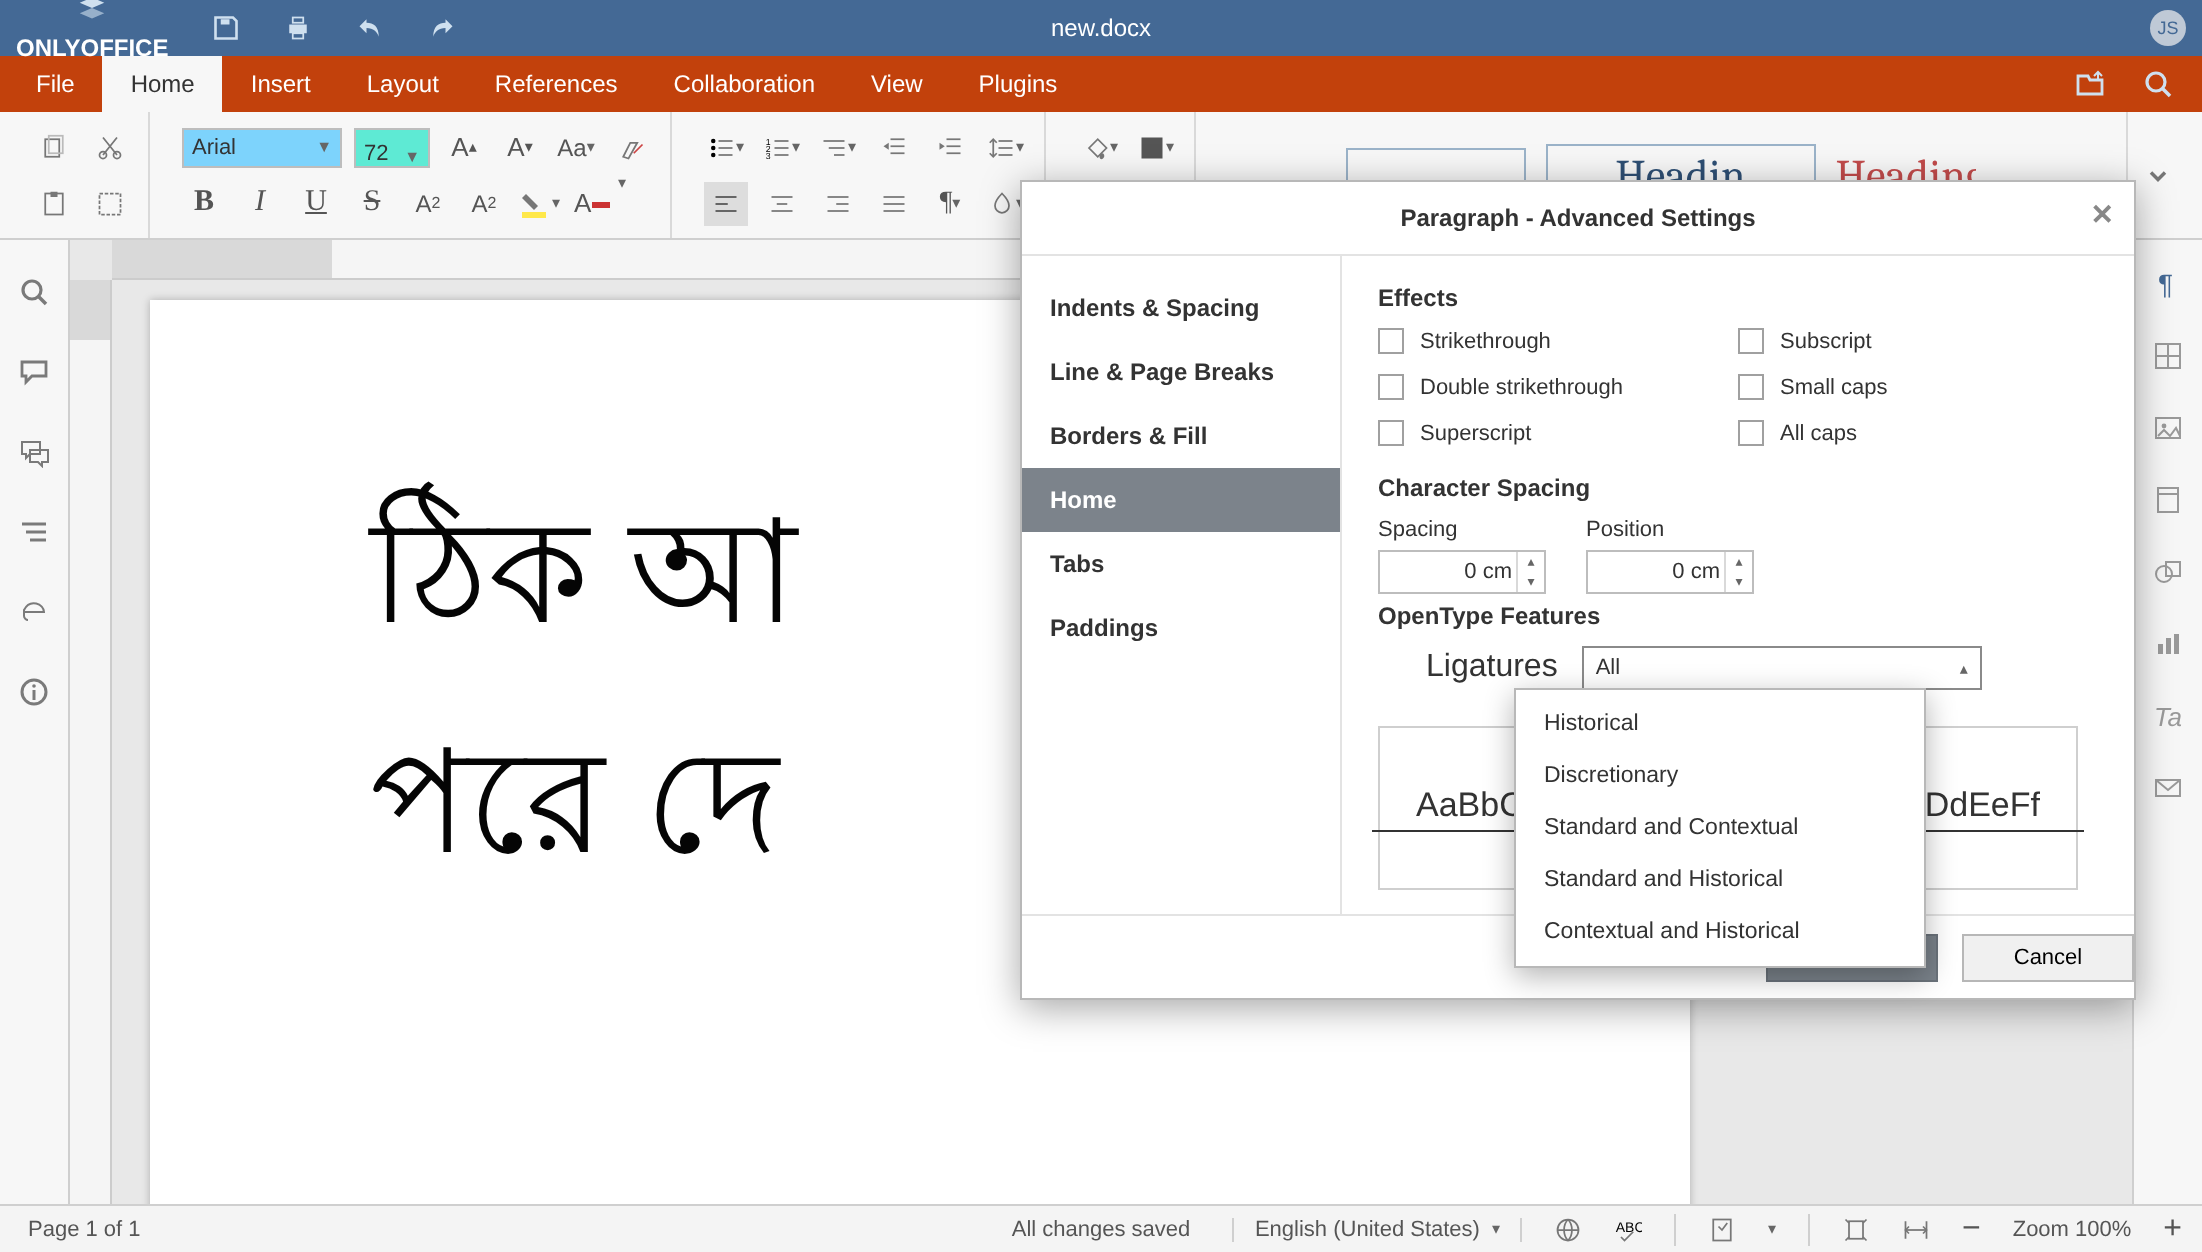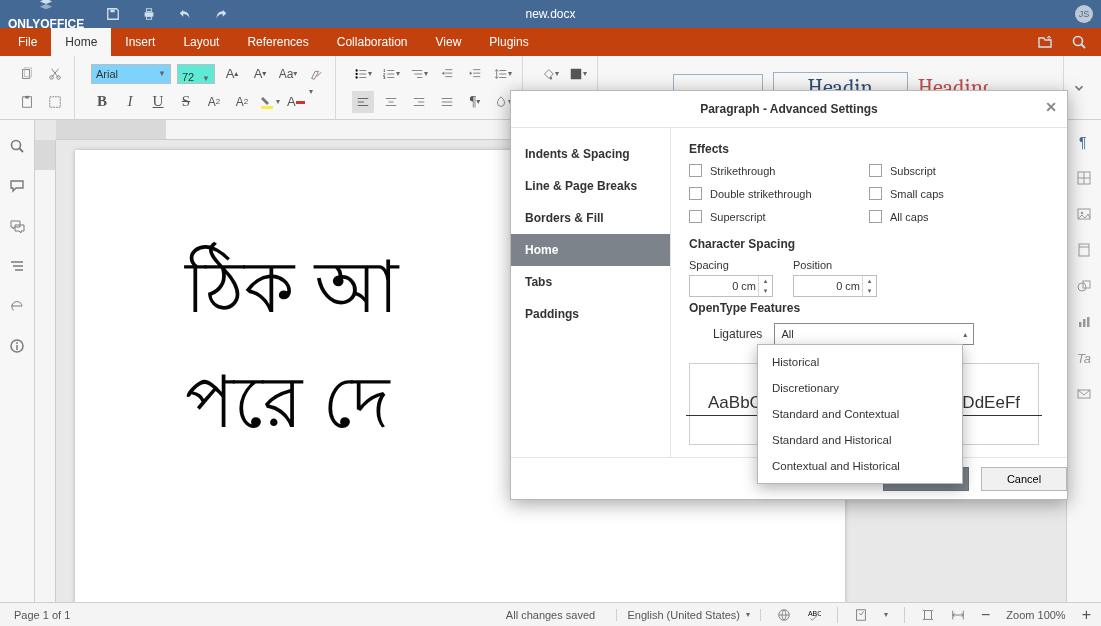--- a/index.html
+++ b/index.html
@@ -58,21 +58,21 @@
   .chkgrid { display:grid; grid-template-columns: 1fr 1fr; row-gap:10px; margin-bottom:14px;}
   .chk { display:flex; align-items:center; gap:8px; font-size:11px; color:#333;}
   .chk .box { width:13px; height:13px; border:1px solid #a0a0a0; background:#fff; }
   .fldrow { display:flex; gap:20px; margin-bottom:0;}
   .fld { display:flex; flex-direction:column; gap:4px; }
   .fld label { font-size:11px; }
   .numinput { width:84px; height:22px; border:1px solid #bdbdbd; display:flex; align-items:center; justify-content:flex-end; padding:0 16px 0 4px; font-size:11px; position:relative; background:#fff;}
   .numinput .spin { position:absolute; right:0; top:0; bottom:0; width:14px; border-left:1px solid #d9d9d9; display:flex; flex-direction:column;}
   .numinput .spin div { flex:1; display:flex; align-items:center; justify-content:center; font-size:7px; color:#666;}
   .ligrow { display:flex; align-items:center; gap:12px; }
-  .ligrow label { font-size:12px;padding-left:24px;}
+  .ligrow label { font-size:16px;padding-left:24px;}
   .combo { width:200px; height:22px; border:1px solid #8a8a8a; background:#fff; display:flex; align-items:center; justify-content:space-between; padding:0 6px; font-size:11px; cursor:pointer;}
   .preview { margin-top:18px; border:1px solid #cfcfcf; height:82px; width:350px; display:flex; align-items:center; justify-content:center;}
   .preview .line { display:flex; gap:28px; font-family:"Times New Roman",serif; font-size:17px;}
   .preview .line span { border-bottom:1px solid #333; padding:0 22px 2px;}
   .dfooter { height:42px; border-top:1px solid #e3e3e3; display:flex; align-items:center; justify-content:flex-end; gap:12px;}
   .dbtn { min-width:86px; height:24px; border:1px solid #b7b7b7; background:#f0f0f0; font-size:11px; cursor:pointer;}
   .dbtn.primary { background:#7a828a; color:#fff; border-color:#6b737b;}
 
   .dropdown { position:absolute; left:757px; top:344px; width:206px; background:#fff; border:1px solid #b8b8b8; box-shadow:0 4px 14px rgba(0,0,0,.3); z-index:60; padding:4px 0;}
   .dropdown .opt { padding:7px 14px; font-size:11.5px; cursor:pointer; }

